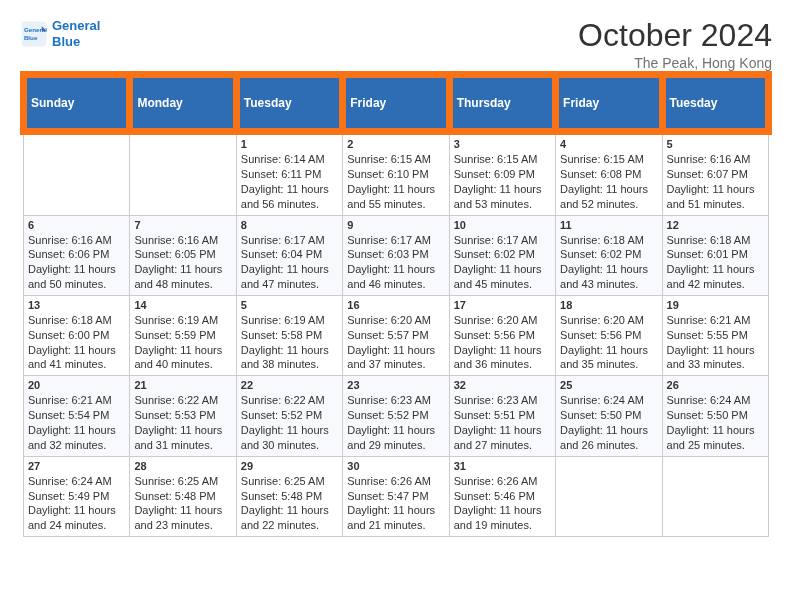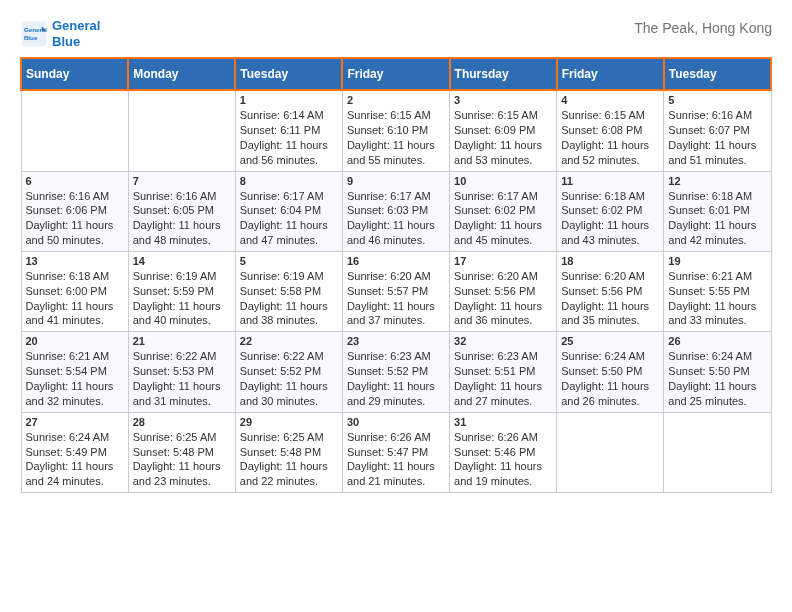--- a/index.html
+++ b/index.html
@@ -13,21 +13,21 @@
     .page {
       width: 792px;
       min-height: 612px;
       padding: 18px 20px 10px 20px;
       background: #fff;
     }
     .header-row {
       display: flex;
       justify-content: space-between;
       align-items: flex-start;
-      margin-bottom: 8px;
+      margin-bottom: 0;
     }
     .logo {
       display: flex;
       align-items: center;
       gap: 4px;
     }
     .logo-text {
       font-size: 13px;
       font-weight: bold;
       color: #333;
@@ -57,23 +57,23 @@
     .calendar {
       width: 100%;
       border-collapse: collapse;
       border: 1px solid #ccc;
     }
     .calendar th {
       background: #2e6db4;
       color: #fff;
       font-size: 12px;
       font-weight: bold;
-      padding: 8px 4px;
+      padding: 18px 4px;
       text-align: left;
-      border: 2px solid #f97316;
+      border: 7px solid #f97316;
     }
     .calendar td {
       vertical-align: top;
       border: 1px solid #ccc;
       padding: 3px 4px;
       width: calc(100% / 7);
       min-height: 80px;
       font-size: 9.5px;
       color: #333;
       background: #fff;
@@ -108,20 +108,21 @@
         <text x="5" y="16" font-size="8" fill="#1a73c7" font-weight="bold" font-family="Arial">General</text>
         <text x="5" y="26" font-size="8" fill="#1a73c7" font-weight="bold" font-family="Arial">Blue</text>
         <polygon points="28,8 34,14 28,14" fill="#2e6db4"></polygon>
       </svg>
       <div class="logo-text">
         <div><span>General</span></div>
         <div><span>Blue</span></div>
       </div>
     </div>
     <div class="title-block">
+      <div class="month-title">October 2024</div>
       <div class="location">The Peak, Hong Kong</div>
     </div>
   </div>
 
   <table class="calendar">
     <thead>
       <tr>
         <th>Sunday</th>
         <th>Monday</th>
         <th>Tuesday</th>

